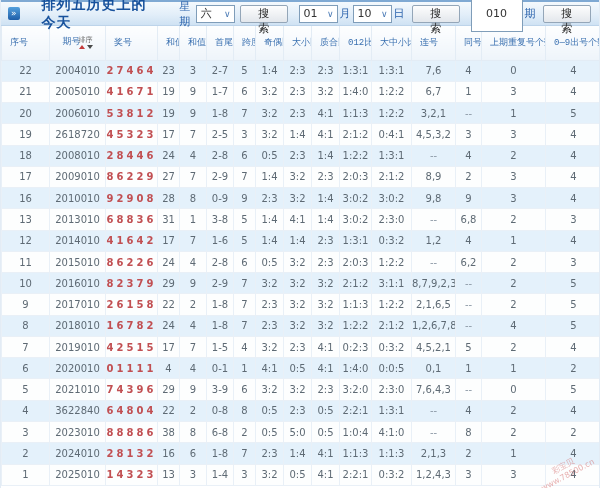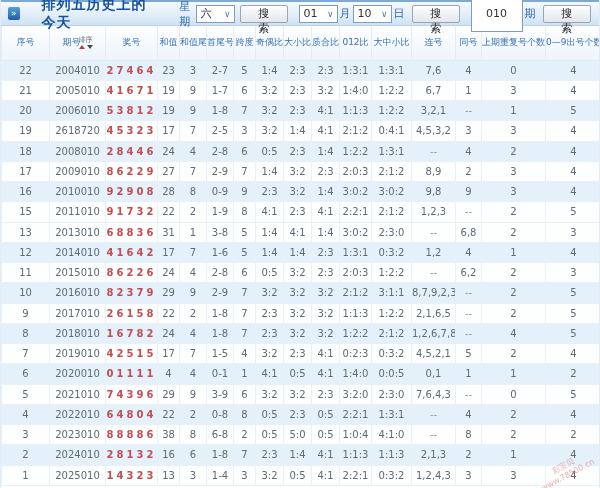--- a/index.html
+++ b/index.html
@@ -39,21 +39,21 @@
   .issue-input{
     width:28px;height:12px;border:1px solid #7f9db9;font-size:11px;
     text-align:center;color:#333;padding:11px;font-family:inherit;
   }
   
   table{width:600px;height:460px;border-collapse:collapse;table-layout:fixed;}
   thead th{
     font-size:9px;font-weight:normal;color:#3a70b0;
     background:linear-gradient(180deg,#fdfeff,#eef4fa);
     border:1px solid #e3ecf5;border-top:none;
-    white-space:nowrap;overflow:hidden;text-align:center;padding:0;
+    white-space:nowrap;overflow:hidden;text-align:left;padding:8px;font-family:Liberation Mono, monospace;
   }
   thead tr{height:34px;}
   tbody td{
     font-size:10px;color:#5e6a74;text-align:center;
     border:1px solid #e9f0f7;background:#fdfefe;
     white-space:nowrap;overflow:hidden;padding:0;
   }
   tbody tr{height:19px;}
   tbody tr.alt td{background:#e4f1fb;}
   td.prize{color:#c14f52;font-weight:bold;letter-spacing:3px;}
@@ -281,38 +281,20 @@
           <td>3:2</td>
           <td>1:4</td>
           <td>3:0:2</td>
           <td>3:0:2</td>
           <td>9,8</td>
           <td>9</td>
           <td>3</td>
           <td>4</td>
         </tr>
         <tr>
-          <td>15</td>
-          <td>2011010</td>
-          <td class="prize">91732</td>
-          <td>22</td>
-          <td>2</td>
-          <td>1-9</td>
-          <td>8</td>
-          <td>4:1</td>
-          <td>2:3</td>
-          <td>4:1</td>
-          <td>2:2:1</td>
-          <td>2:1:2</td>
-          <td>1,2,3</td>
-          <td class="dash">--</td>
-          <td>2</td>
-          <td>5</td>
-        </tr>
-        <tr>
           <td>13</td>
           <td>2013010</td>
           <td class="prize">68836</td>
           <td>31</td>
           <td>1</td>
           <td>3-8</td>
           <td>5</td>
           <td>1:4</td>
           <td>4:1</td>
           <td>1:4</td>
@@ -462,21 +444,21 @@
           <td>2:3</td>
           <td>3:2:0</td>
           <td>2:3:0</td>
           <td>7,6,4,3</td>
           <td class="dash">--</td>
           <td>0</td>
           <td>5</td>
         </tr>
         <tr class="alt">
           <td>4</td>
-          <td>2022010</td>
+          <td>3622840</td>
           <td class="prize">64804</td>
           <td>22</td>
           <td>2</td>
           <td>0-8</td>
           <td>8</td>
           <td>0:5</td>
           <td>2:3</td>
           <td>0:5</td>
           <td>2:2:1</td>
           <td>1:3:1</td>

